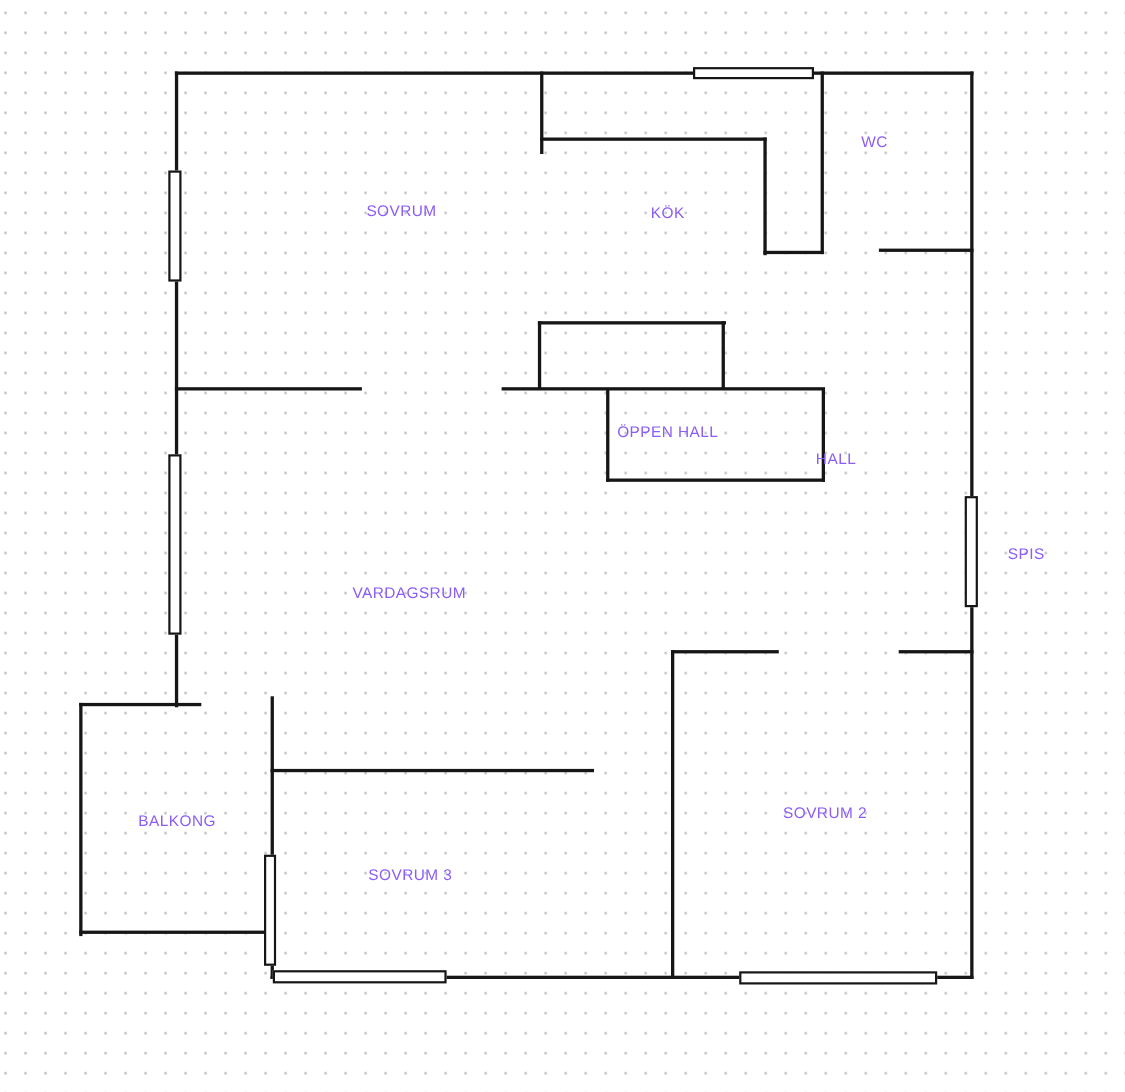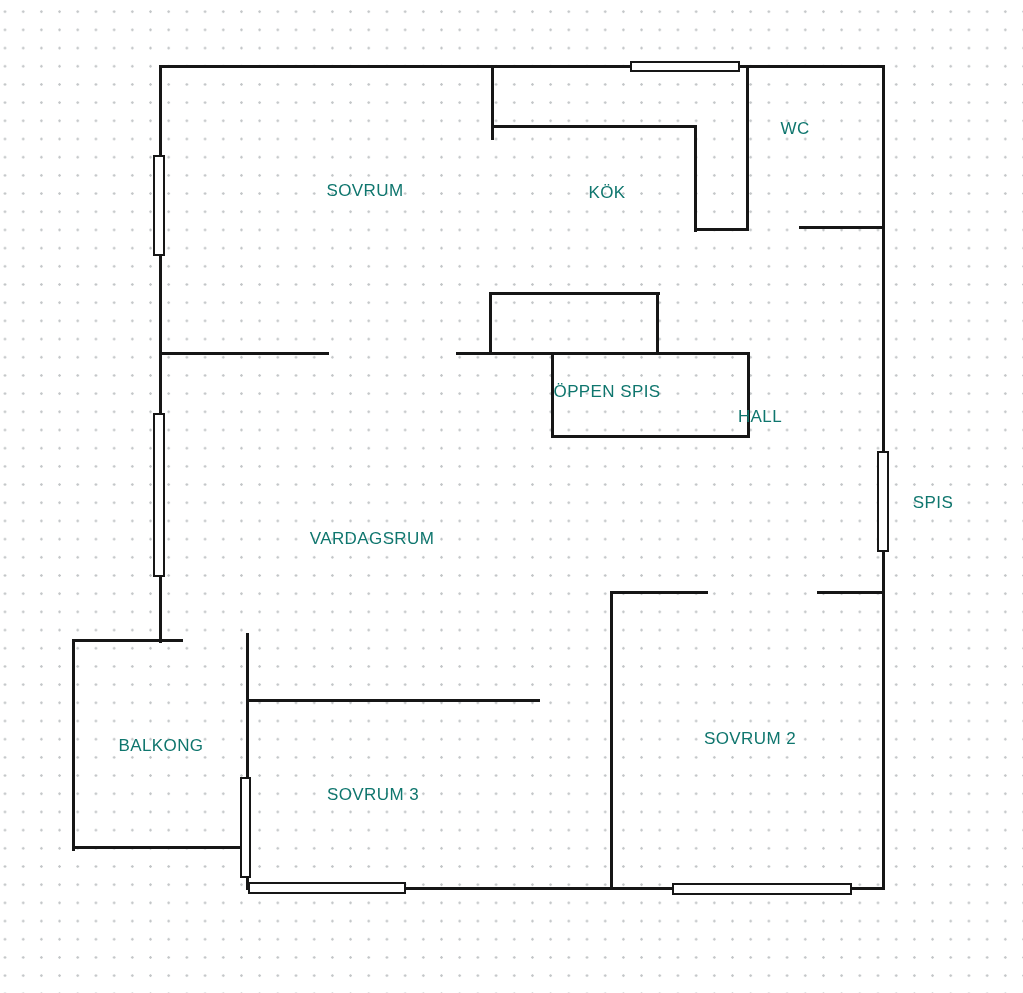--- a/index.html
+++ b/index.html
@@ -32,23 +32,23 @@
   }
   .window {
     position: absolute;
     background-color: #ffffff;
     border: 2.5px solid var(--wall-color, #161616);
     box-sizing: border-box;
   }
   .room-label {
     position: absolute;
     transform: translate(-50%, -50%);
-    font-size: 17px;
+    font-size: 14px;
     letter-spacing: 0.4px;
-    color: #0f766e;
+    color: #8b5cf6;
     white-space: nowrap;
   }
 </style>
 </head>
 <body>
 
 <div class="dot-grid"></div>
 <div class="plan">
     <div class="wall" style="left: 158.5px; top: 65px; width: 726px; height: 3px;"></div>
     <div class="wall" style="left: 881.5px; top: 65px; width: 3px; height: 825px;"></div>
@@ -80,20 +80,20 @@
     <div class="window" style="left: 630px; top: 61px; width: 110px; height: 11px;"></div>
     <div class="window" style="left: 153px; top: 155px; width: 12px; height: 101px;"></div>
     <div class="window" style="left: 153px; top: 413px; width: 12px; height: 164px;"></div>
     <div class="window" style="left: 877px; top: 451px; width: 12px; height: 101px;"></div>
     <div class="window" style="left: 240px; top: 777px; width: 11px; height: 101px;"></div>
     <div class="window" style="left: 248px; top: 882px; width: 158px; height: 12px;"></div>
     <div class="window" style="left: 672px; top: 883px; width: 180px; height: 12px;"></div>
     <div class="room-label" style="left: 365px; top: 191px;">SOVRUM</div>
     <div class="room-label" style="left: 607px; top: 182px; margin-top: 11px;">KÖK</div>
     <div class="room-label" style="left: 795px; top: 129px;">WC</div>
-    <div class="room-label" style="left: 607px; top: 392px;">ÖPPEN SPIS</div>
+    <div class="room-label" style="left: 607px; top: 392px;">ÖPPEN HALL</div>
     <div class="room-label" style="left: 760px; top: 397px; margin-top: 20px;">HALL</div>
     <div class="room-label" style="left: 933px; top: 503px;">SPIS</div>
     <div class="room-label" style="left: 372px; top: 539px;">VARDAGSRUM</div>
     <div class="room-label" style="left: 161px; top: 746px;">BALKONG</div>
     <div class="room-label" style="left: 373px; top: 795px;">SOVRUM 3</div>
     <div class="room-label" style="left: 750px; top: 739px;">SOVRUM 2</div>
   </div>
 
 </body></html>

